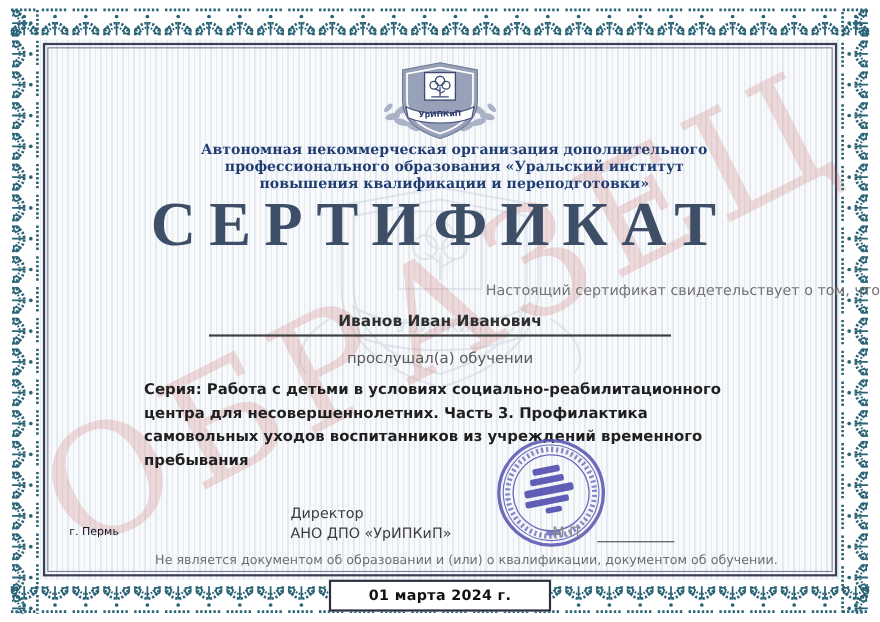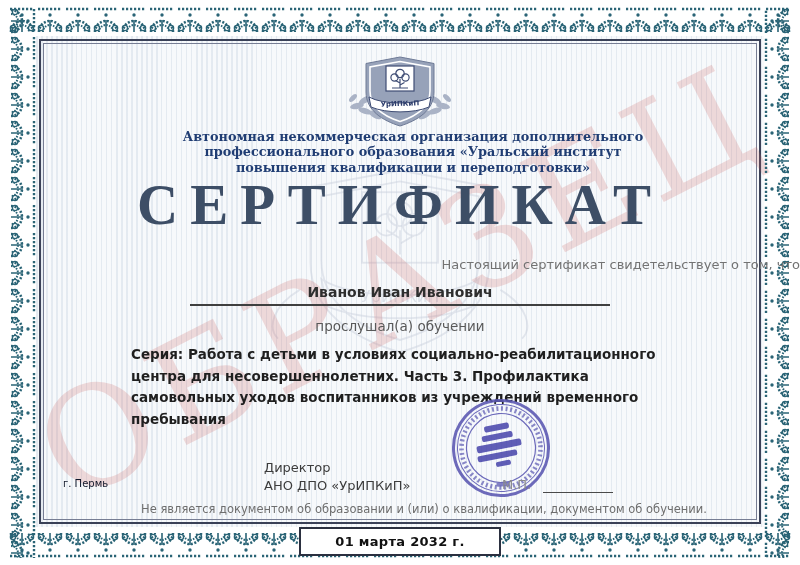--- a/index.html
+++ b/index.html
@@ -1242,17 +1242,17 @@
     </div>
 
     <div class="city">г. Пермь</div>
 
     <div class="mp">М.П.</div>
     <div class="sig-line"></div>
 
     <div class="disclaimer">Не является документом об образовании и (или) о квалификации, документом об обучении.</div>
 
     <div class="date-box">
-      <span>01 марта 2032 г.</span>
+      <span>01 марта 2024 г.</span>
     </div>
 
   </div>
 </div>
 
 </body></html>

